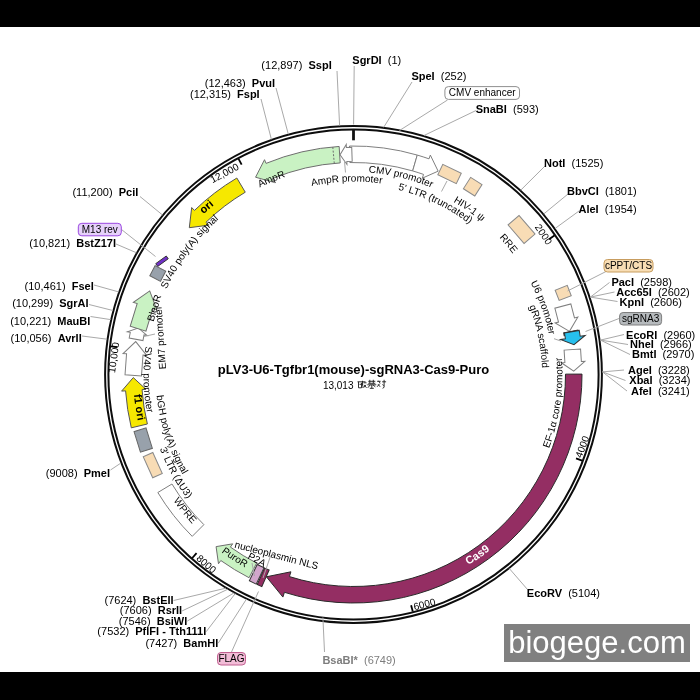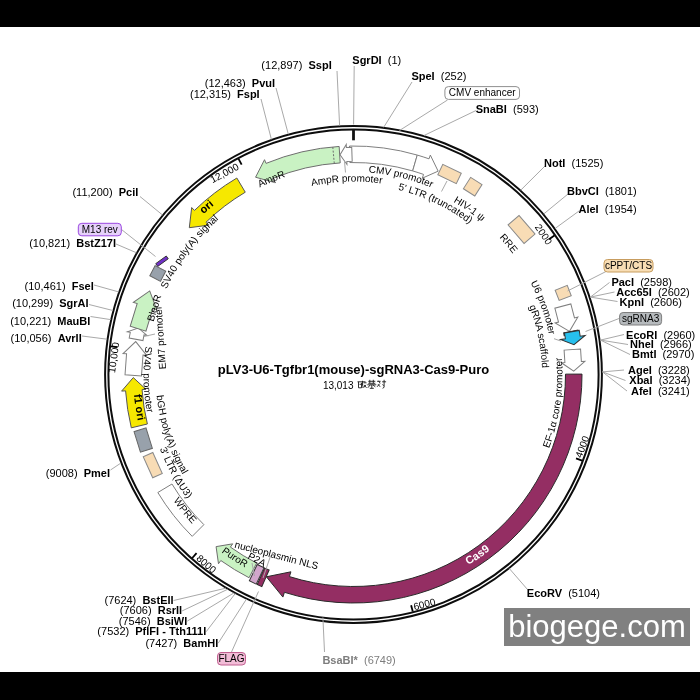--- a/index.html
+++ b/index.html
@@ -1,18 +1,18 @@
 <!DOCTYPE html>
 <html><head>
 <meta charset="utf-8">
 <style>
   html,body { margin:0; padding:0; background:#fff; }
   body { width:700px; height:700px; position:relative; font-family:"Liberation Sans", sans-serif; }
   .bar { position:absolute; left:0; width:700px; background:#000; }
-  #watermark { position:absolute; left:504px; top:608px; width:186px; height:38px;
+  #watermark { position:absolute; left:504px; top:624px; width:186px; height:38px;
      background:#808080; color:#fff; font-size:31px; text-align:center; line-height:38px; }
 </style>
 </head>
 <body>
 <svg width="700" height="700" viewBox="0 0 700 700" font-family="Liberation Sans, sans-serif">
 <rect width="700" height="700" fill="#fff"></rect>
 <circle cx="353.5" cy="374.5" r="248.4" fill="none" stroke="#0d0d0d" stroke-width="2.0"></circle>
 <circle cx="353.5" cy="374.5" r="245.1" fill="none" stroke="#0d0d0d" stroke-width="2.0"></circle>
 <line x1="554.40" y1="235.50" x2="549.05" y2="239.19" stroke="#000" stroke-width="1.8"></line>
 <line x1="582.10" y1="460.65" x2="576.02" y2="458.36" stroke="#000" stroke-width="1.8"></line>

